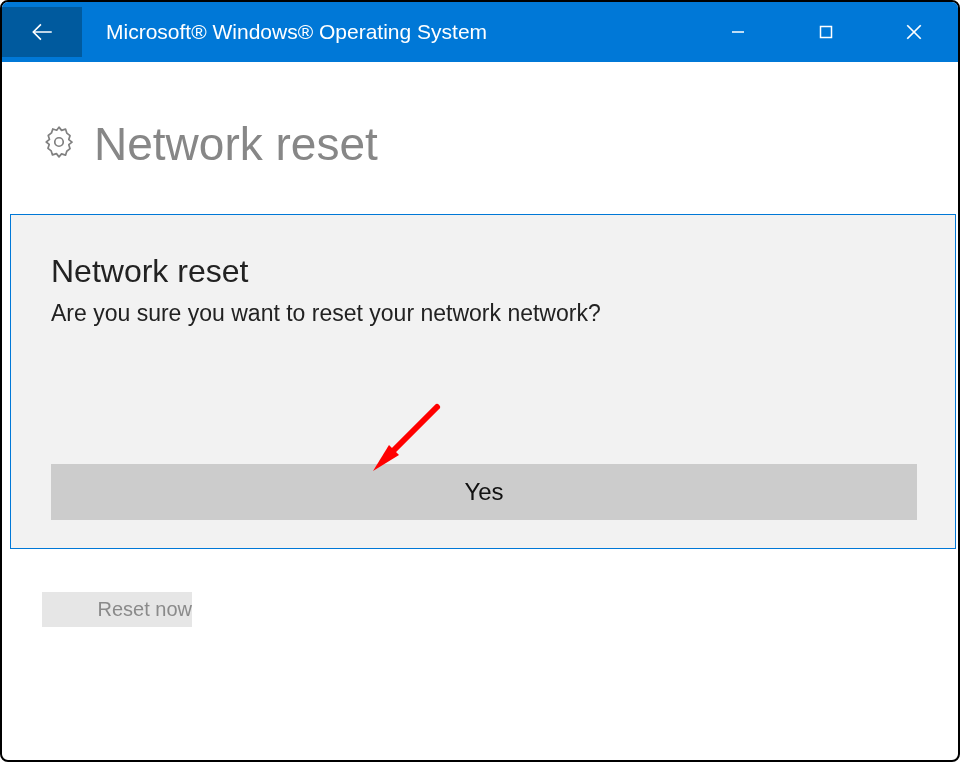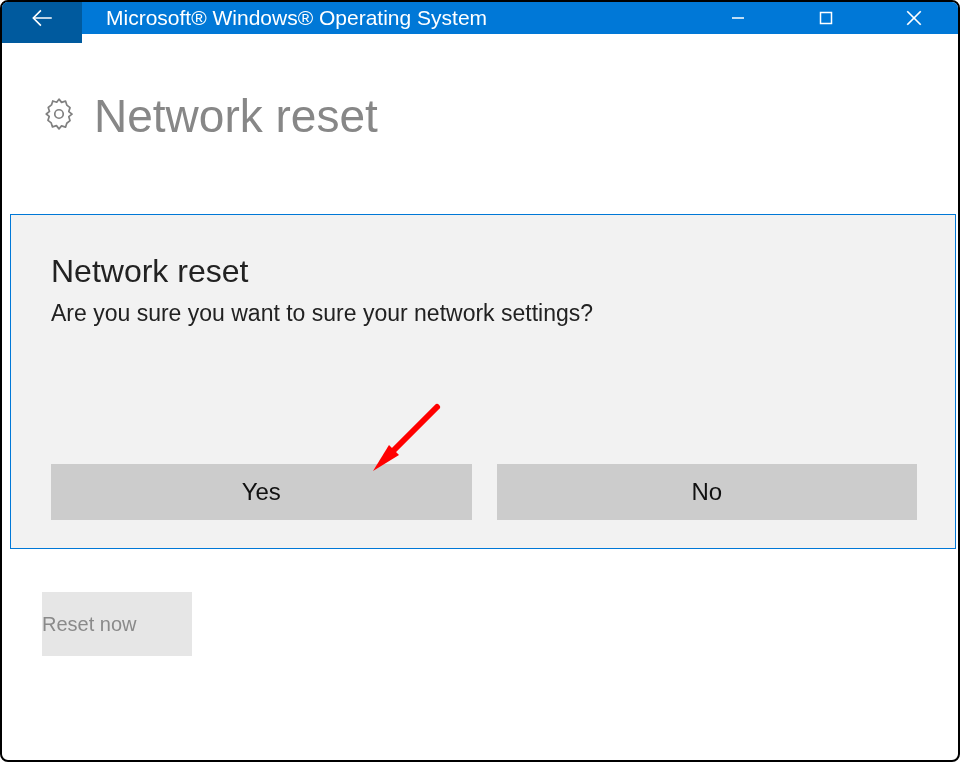--- a/index.html
+++ b/index.html
@@ -11,21 +11,21 @@
       font-family: "Segoe UI", -apple-system, sans-serif;
       width: 960px;
       height: 762px;
       background: #ffffff;
       position: relative;
       overflow: hidden;
       border: 2px solid #000;
       border-radius: 8px;
     }
     .titlebar {
-      height: 32px;
+      height: 60px;
       background: #0078d7;
       display: flex;
       align-items: center;
       color: #ffffff;
     }
     .back-btn {
       width: 80px;
       height: 50px;
       display: flex;
       align-items: center;
@@ -65,27 +65,27 @@
     .page-title {
       font-size: 46px;
       font-weight: 300;
       color: #878787;
     }
     .reset-now-btn {
       position: absolute;
       left: 40px;
       top: 590px;
       width: 150px;
-      height: 64px;
+      height: 35px;
       background: #e6e6e6;
       border: none;
       font-size: 20px;
       color: #8a8a8a;
       font-family: inherit;
-      text-align: left;
+      text-align: right;
       cursor: pointer;
     }
     .dialog-overlay {
       position: absolute;
       left: 8px;
       right: 2px;
       top: 212px;
       height: 335px;
       background: #f2f2f2;
       border: 1px solid #0078d7;
@@ -166,24 +166,23 @@
       </svg>
     </span>
     <h1 class="page-title">Network reset</h1>
   </div>
 </div>
 
 <button class="reset-now-btn">Reset now</button>
 
 <div class="dialog-overlay">
   <div class="dialog-title">Network reset</div>
-  <div class="dialog-message">Are you sure you want to sure your network settings?</div>
+  <div class="dialog-message">Are you sure you want to reset your network network?</div>
   <div class="dialog-buttons">
     <button class="dialog-btn">Yes</button>
-    <button class="dialog-btn">No</button>
   </div>
 </div>
 
 <div class="arrow-annotation">
   <svg width="80" height="80" viewBox="0 0 80 80">
     <line x1="70" y1="10" x2="18" y2="62" stroke="#ff0000" stroke-width="6" stroke-linecap="round"></line>
     <polygon points="6,74 32,58 22,48" fill="#ff0000"></polygon>
   </svg>
 </div>
 

